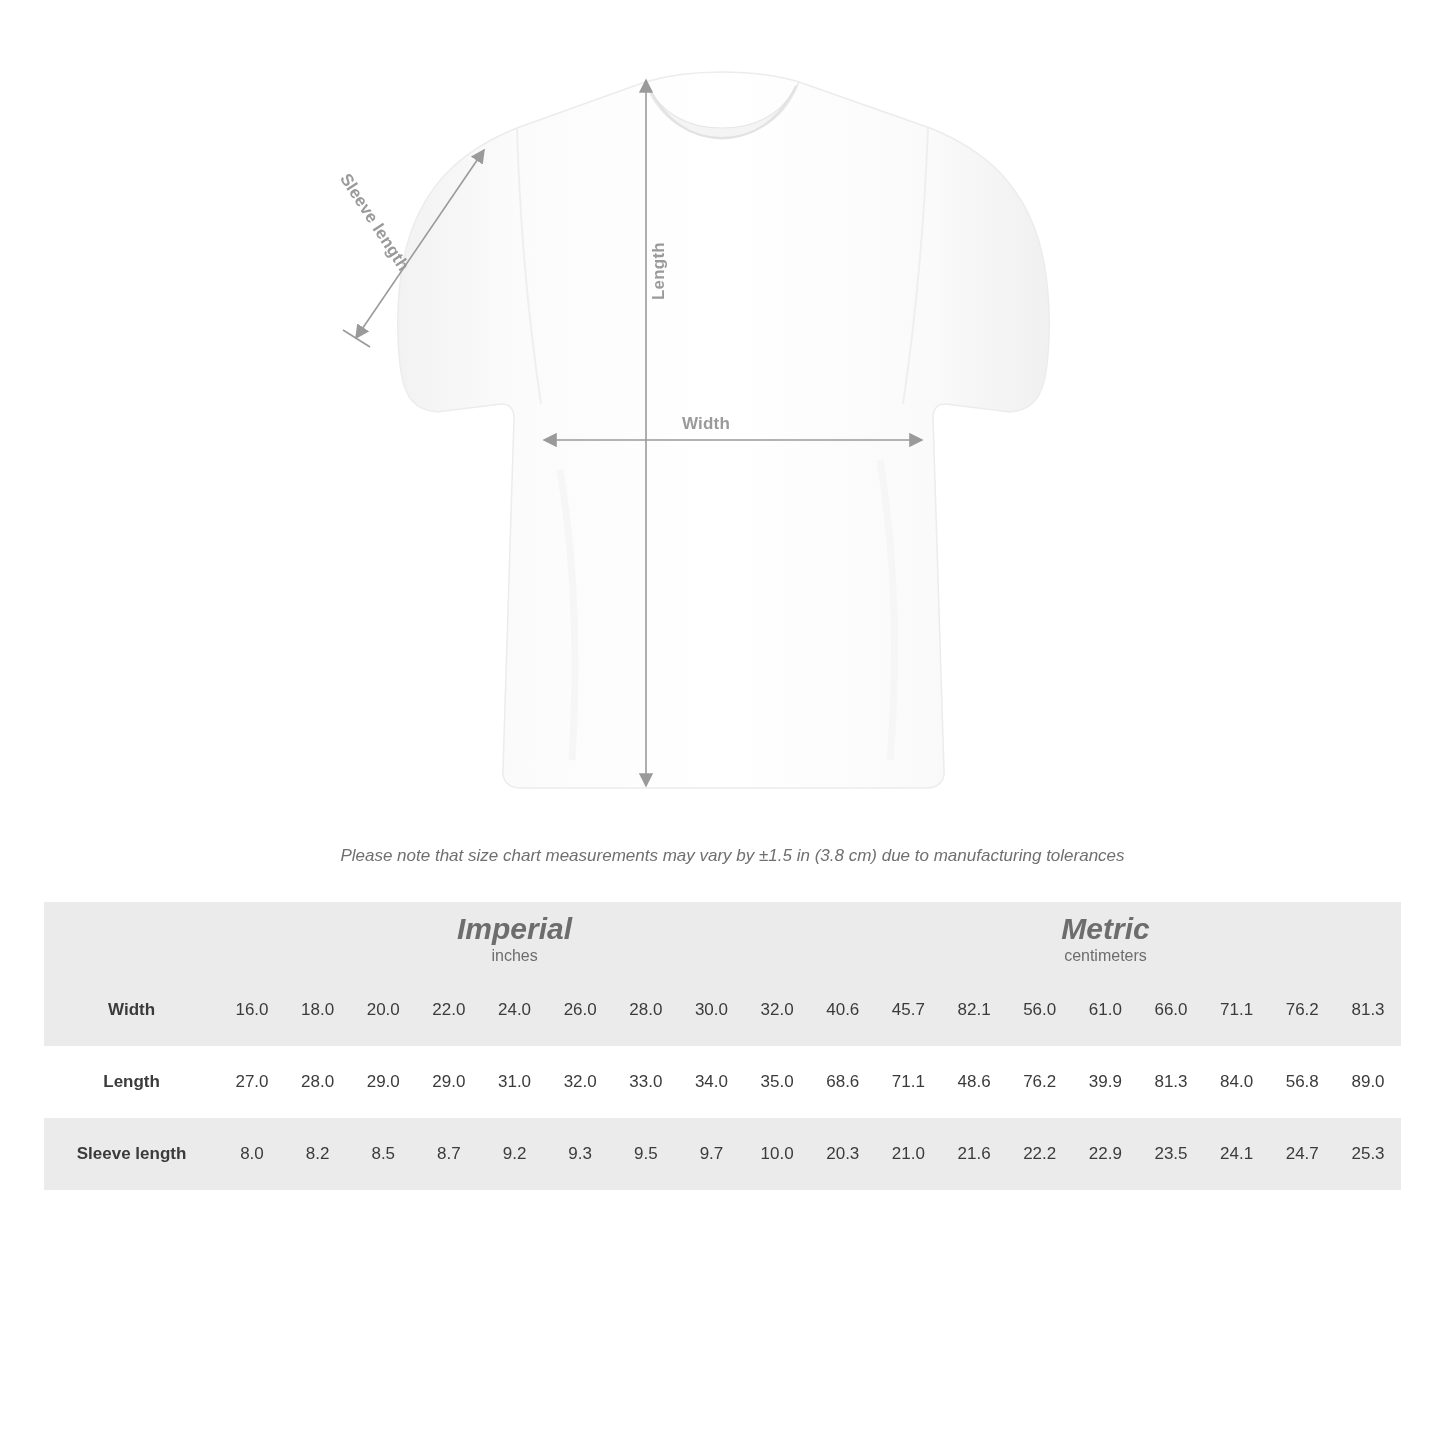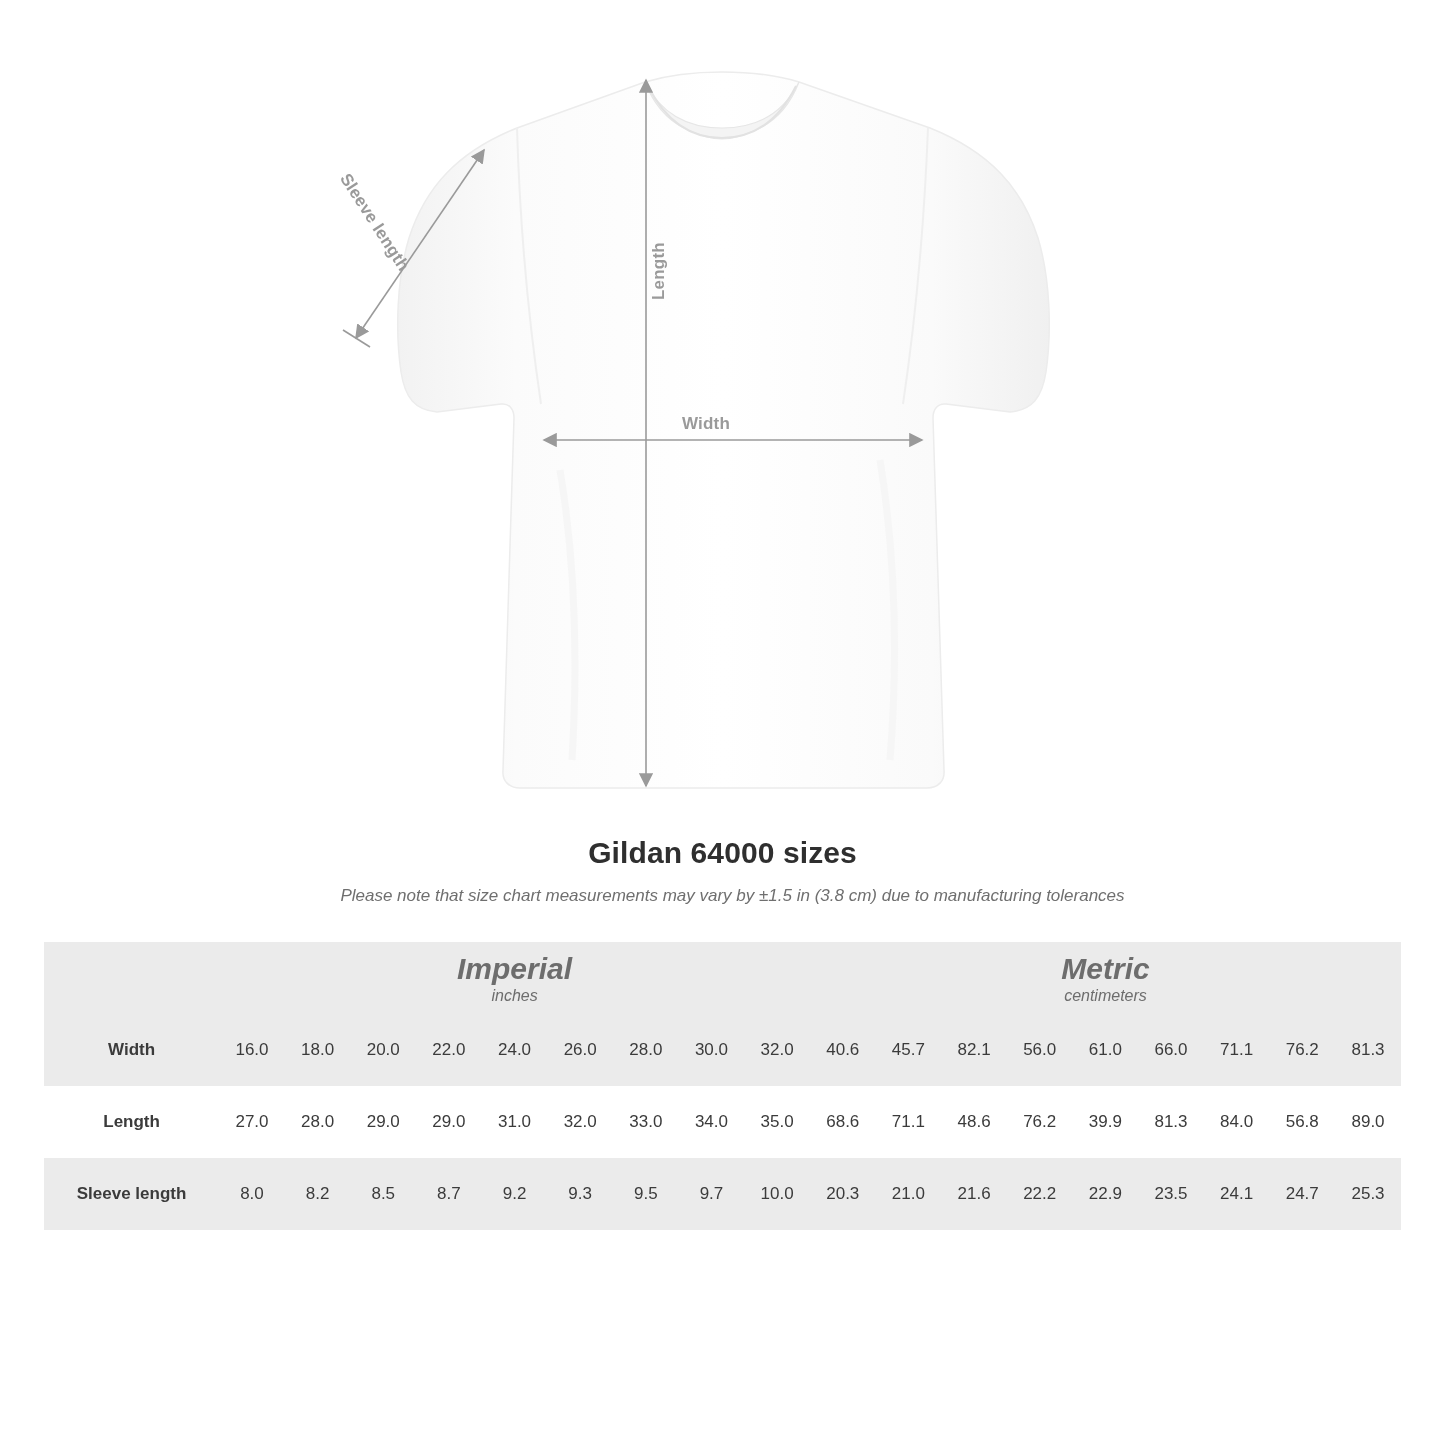--- a/index.html
+++ b/index.html
@@ -100,21 +100,20 @@
   }
   .unit-name {
     font-size: 30px;
     font-style: italic;
     font-weight: bold;
     color: #6d6d6d;
     line-height: 1.2;
   }
   .unit-sub {
     font-size: 16px;
-    font-style: italic;
     color: #6d6d6d;
   }
 
   .row-shade td { background: #ebebeb; }
   .row-light td { background: #ffffff; }
 
   .rowlabel {
     font-weight: bold;
     color: #3b3b3b;
     font-size: 18px;
@@ -189,21 +188,20 @@
 
     <line x1="544" y1="440" x2="922" y2="440" stroke="#9a9a9a" stroke-width="1.6" marker-start="url(#arrTail)" marker-end="url(#arrHead)"></line>
   </svg>
 
   <div class="dim-label sleeve">Sleeve length</div>
   <div class="dim-label length">Length</div>
   <div class="dim-label width">Width</div>
 </div>
 
 <div class="heading-block">
-  <h1 class="chart-title">Gildan 64000 sizes</h1>
   <p class="chart-note">Please note that size chart measurements may vary by ±1.5 in (3.8 cm) due to manufacturing tolerances</p>
 </div>
 
 <div class="table-wrap">
   <table class="size-chart">
     <colgroup>
       <col class="label-col">
       <col class="data-col">
         <col class="data-col">
         <col class="data-col">

